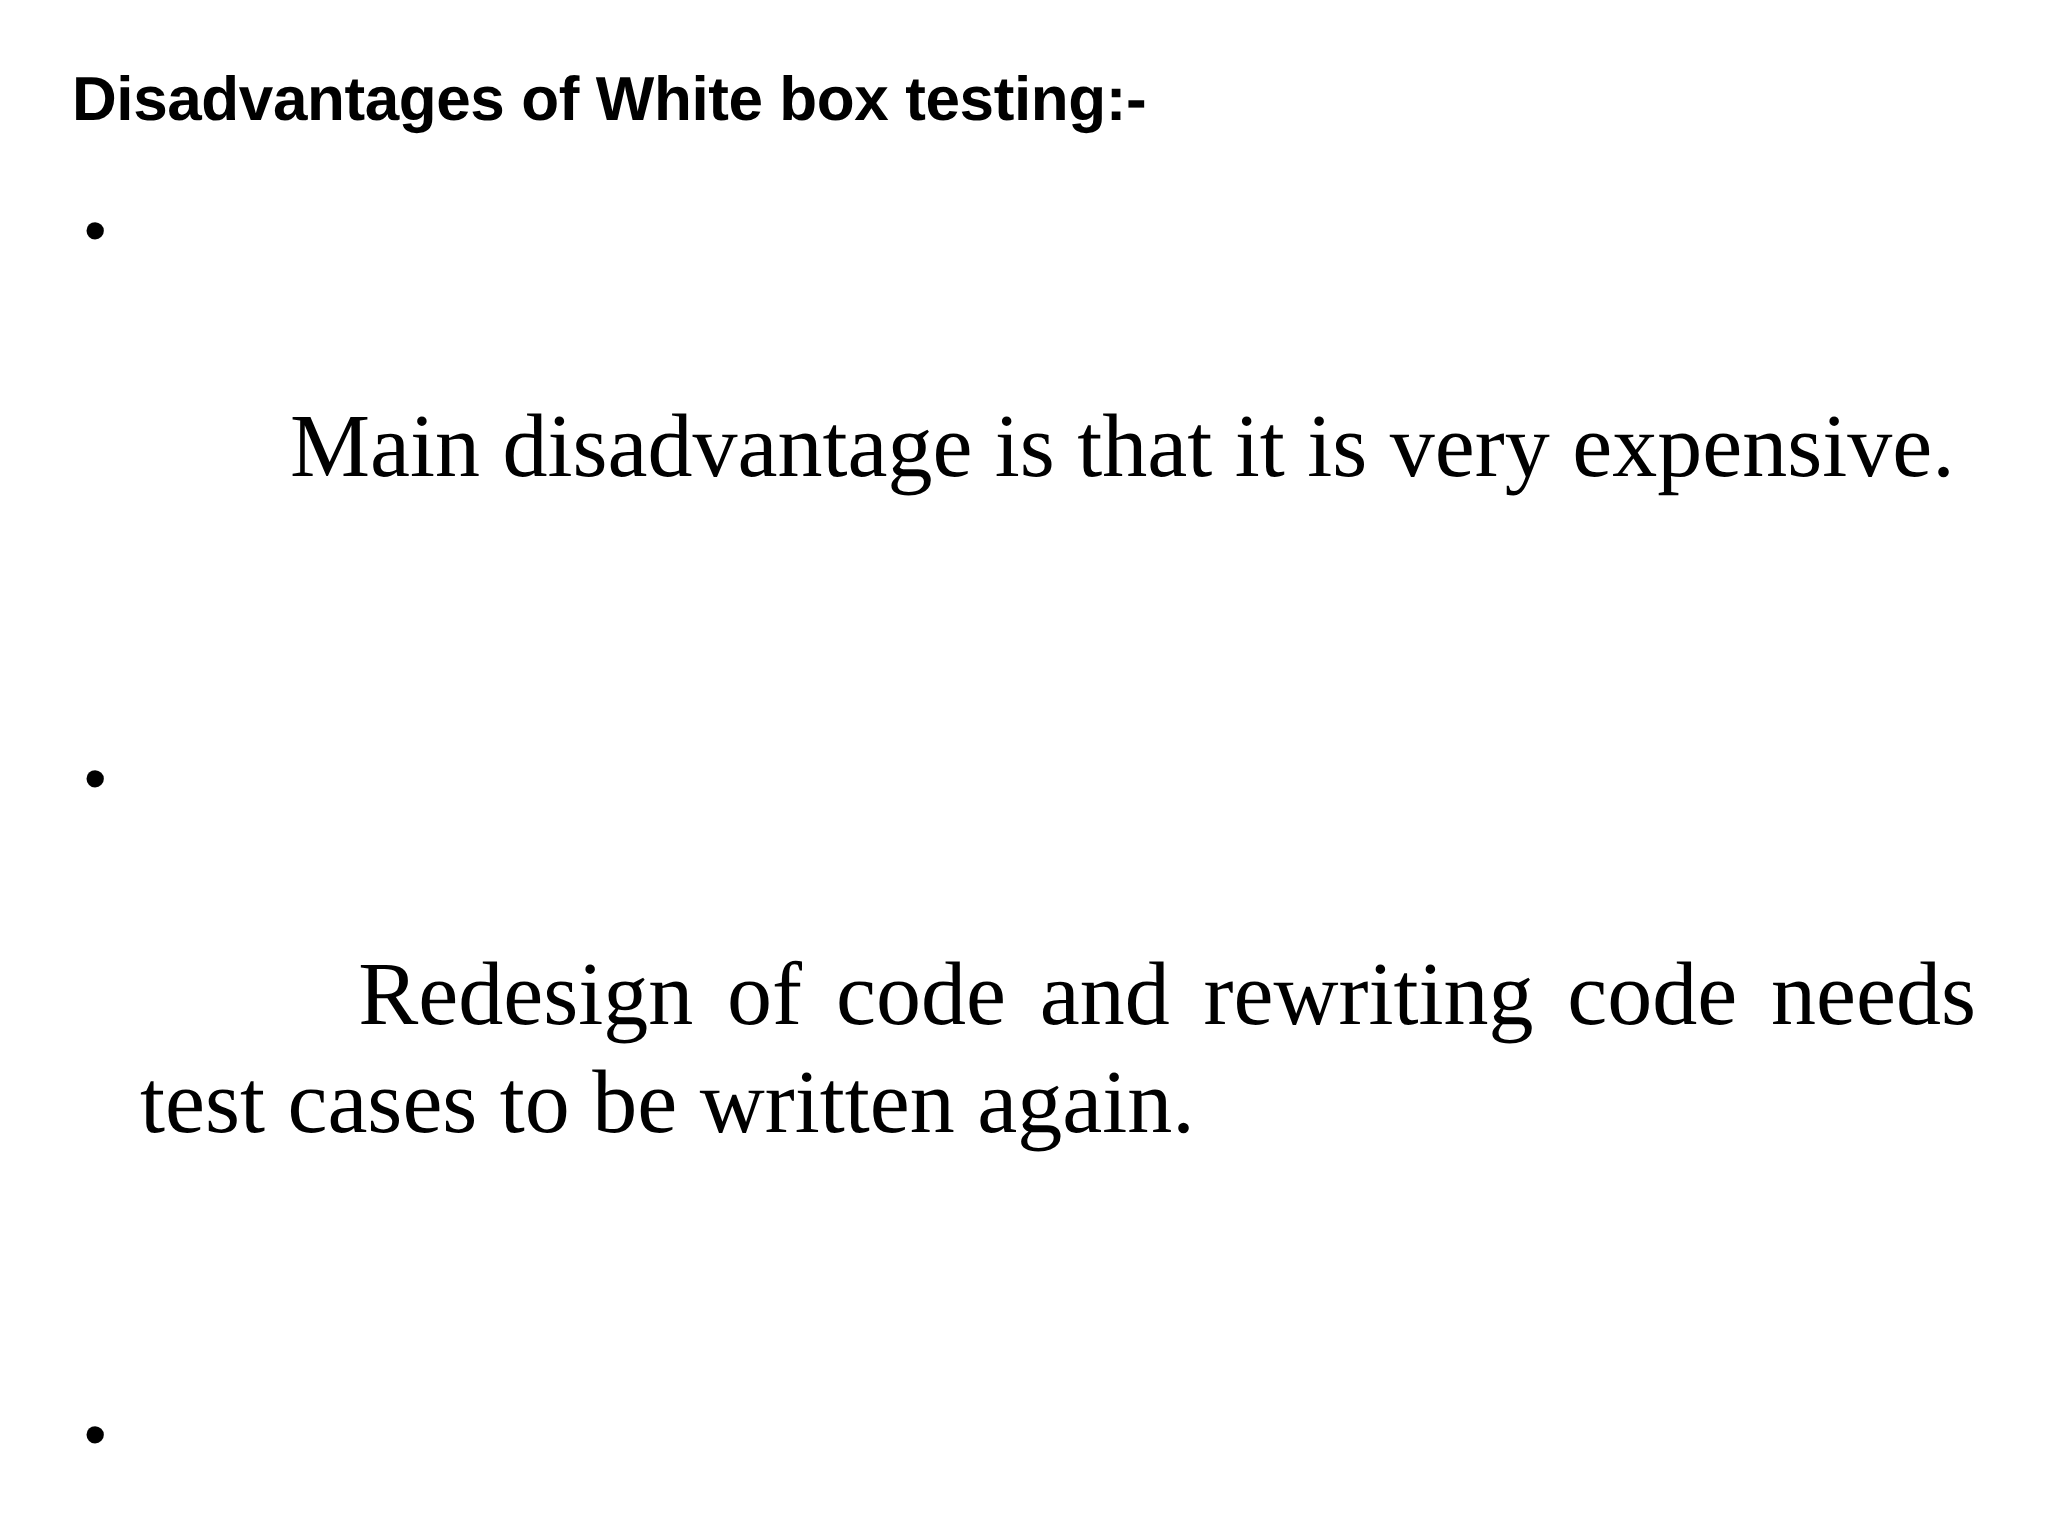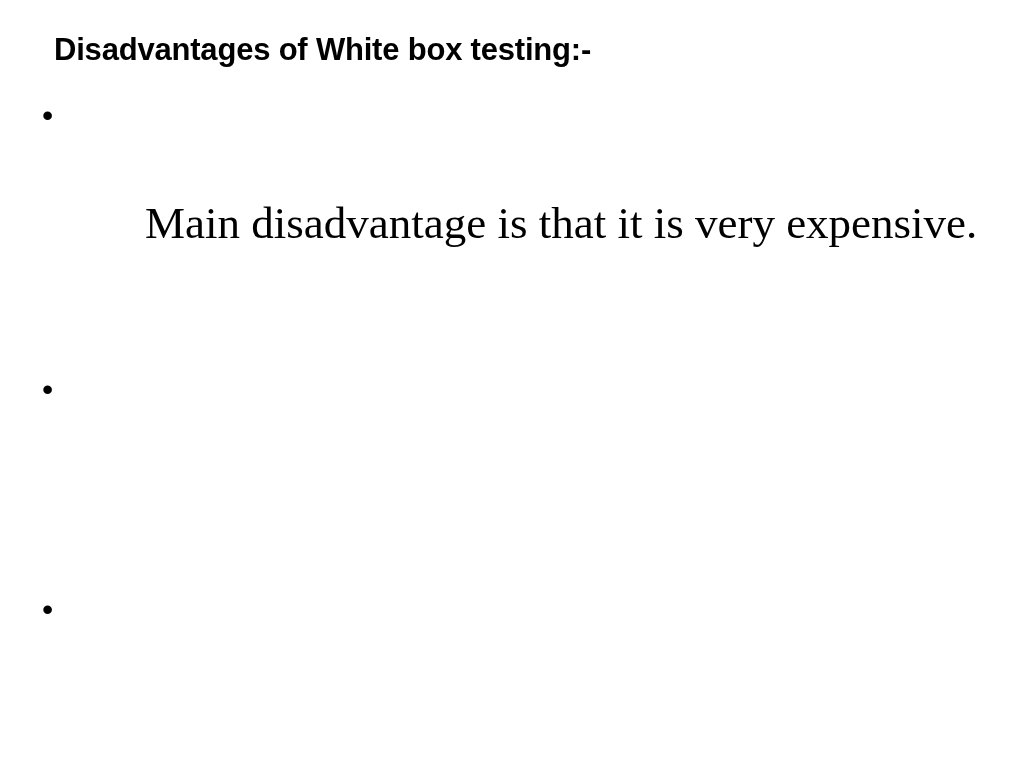--- a/index.html
+++ b/index.html
@@ -30,21 +30,20 @@
     left: 36px;
     top: 31px;
     width: 950px;
     font-family: "Liberation Sans", sans-serif;
     font-weight: bold;
     font-size: 31px;
     line-height: 38px;
     letter-spacing: -0.2px;
     color: #000000;
     white-space: nowrap;
-    margin-left: 18px;
   }
 
   .body-list {
     position: absolute;
     left: 36px;
     top: 88px;
     width: 952px;
     margin: 0;
     padding: 0;
     list-style: none;
@@ -95,20 +94,21 @@
 
   <ul class="body-list">
 
     <li class="bullet-item">
       <span class="bullet-marker">•</span>
       <span class="bullet-text">Main disadvantage is that it is very expensive.</span>
     </li>
 
     <li class="bullet-item">
       <span class="bullet-marker">•</span>
+      <span class="bullet-text">Redesign of code and rewriting code needs test cases to be written again.</span>
     </li>
 
     <li class="bullet-item">
       <span class="bullet-marker">•</span>
       
     </li>
 
   </ul>
 
 </div>

